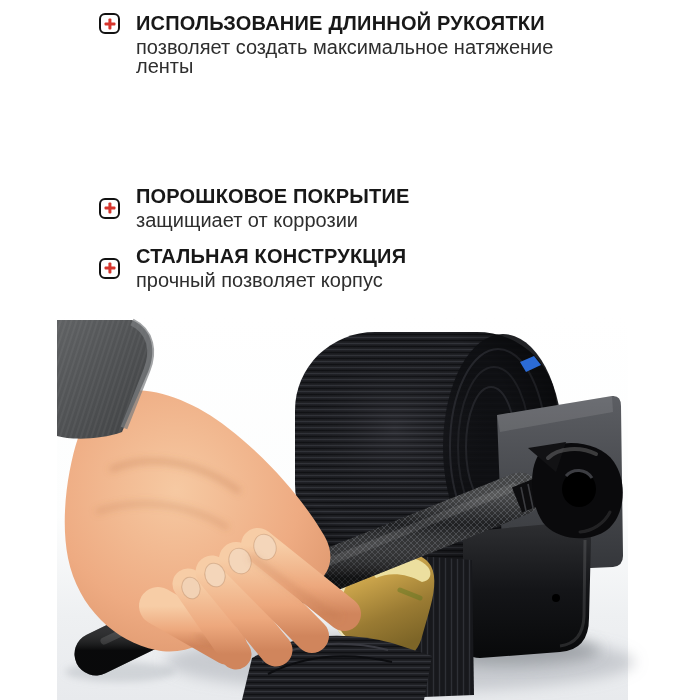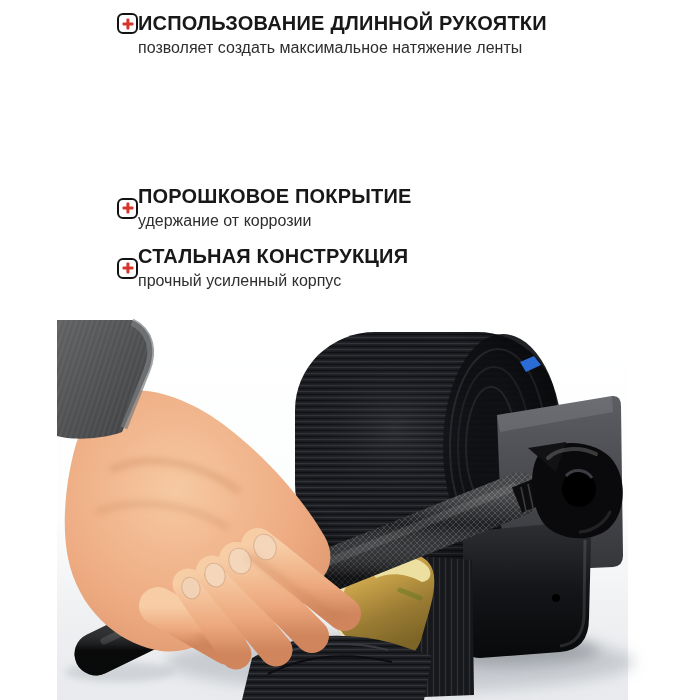--- a/index.html
+++ b/index.html
@@ -1,32 +1,32 @@
 <!DOCTYPE html>
 <html><head>
 <meta charset="utf-8">
 <style>
   * { margin:0; padding:0; box-sizing:border-box; }
   html,body { width:700px; height:700px; background:#ffffff; overflow:hidden;
               font-family:"Liberation Sans", sans-serif; }
   .page { position:relative; width:700px; height:700px; background:#fff; }
 
   
-  .feature { position:absolute; left:117px; display:flex; gap:0; align-items:flex-start; width:480px; }
+  .feature { position:absolute; left:99px; display:flex; gap:16px; align-items:flex-start; width:480px; }
   .f1 { top:13px; } .f2 { top:81px; } .f3 { top:186px;align-items:center; } .f4 { top:246px;align-items:center; }
 
   .plus-box { width:21px; height:21px; flex:0 0 auto; margin-top:0;
               border:2.4px solid #121212; border-radius:6px; background:#fff; position:relative; }
   .plus-box::before, .plus-box::after { content:""; position:absolute; background:#d6352c; border-radius:1px; }
   .plus-box::before { width:11px; height:3.2px; left:50%; top:50%; transform:translate(-50%,-50%); }
   .plus-box::after  { width:3.2px; height:11px; left:50%; top:50%; transform:translate(-50%,-50%); }
 
   .f-text { display:flex; flex-direction:column; }
   .f-title { font-size:20px; line-height:21px; font-weight:bold; color:#181818; letter-spacing:.2px; }
-  .f-desc  { font-size:16px; line-height:19px; color:#2e2e2e; margin-top:4px; white-space:pre-line; }
+  .f-desc  { font-size:20px; line-height:19px; color:#2e2e2e; margin-top:4px; white-space:pre-line; }
 
   
   .photo { position:absolute; left:0; top:0; width:700px; height:700px; }
 </style>
 </head>
 <body>
 
 <div class="page">
 
   <div class="feature f1">
@@ -35,29 +35,29 @@
       <div class="f-title">ИСПОЛЬЗОВАНИЕ ДЛИННОЙ РУКОЯТКИ</div>
       <div class="f-desc">позволяет создать максимальное натяжение ленты</div>
     </div>
   </div>
 
 
   <div class="feature f3">
     <div class="plus-box"></div>
     <div class="f-text">
       <div class="f-title">ПОРОШКОВОЕ ПОКРЫТИЕ</div>
-      <div class="f-desc">удержание от коррозии</div>
+      <div class="f-desc">защищиает от коррозии</div>
     </div>
   </div>
 
   <div class="feature f4">
     <div class="plus-box"></div>
     <div class="f-text">
       <div class="f-title">СТАЛЬНАЯ КОНСТРУКЦИЯ</div>
-      <div class="f-desc">прочный усиленный корпус</div>
+      <div class="f-desc">прочный позволяет корпус</div>
     </div>
   </div>
 
   <svg class="photo" viewBox="0 0 700 700" xmlns="http://www.w3.org/2000/svg" aria-hidden="true">
     <defs>
       <linearGradient id="floorGrad" x1="0" y1="0" x2="0" y2="1">
         <stop offset="0" stop-color="#ffffff"></stop>
         <stop offset="0.52" stop-color="#fcfdfd"></stop>
         <stop offset="0.78" stop-color="#eef0f2"></stop>
         <stop offset="1" stop-color="#e8eaed"></stop>

